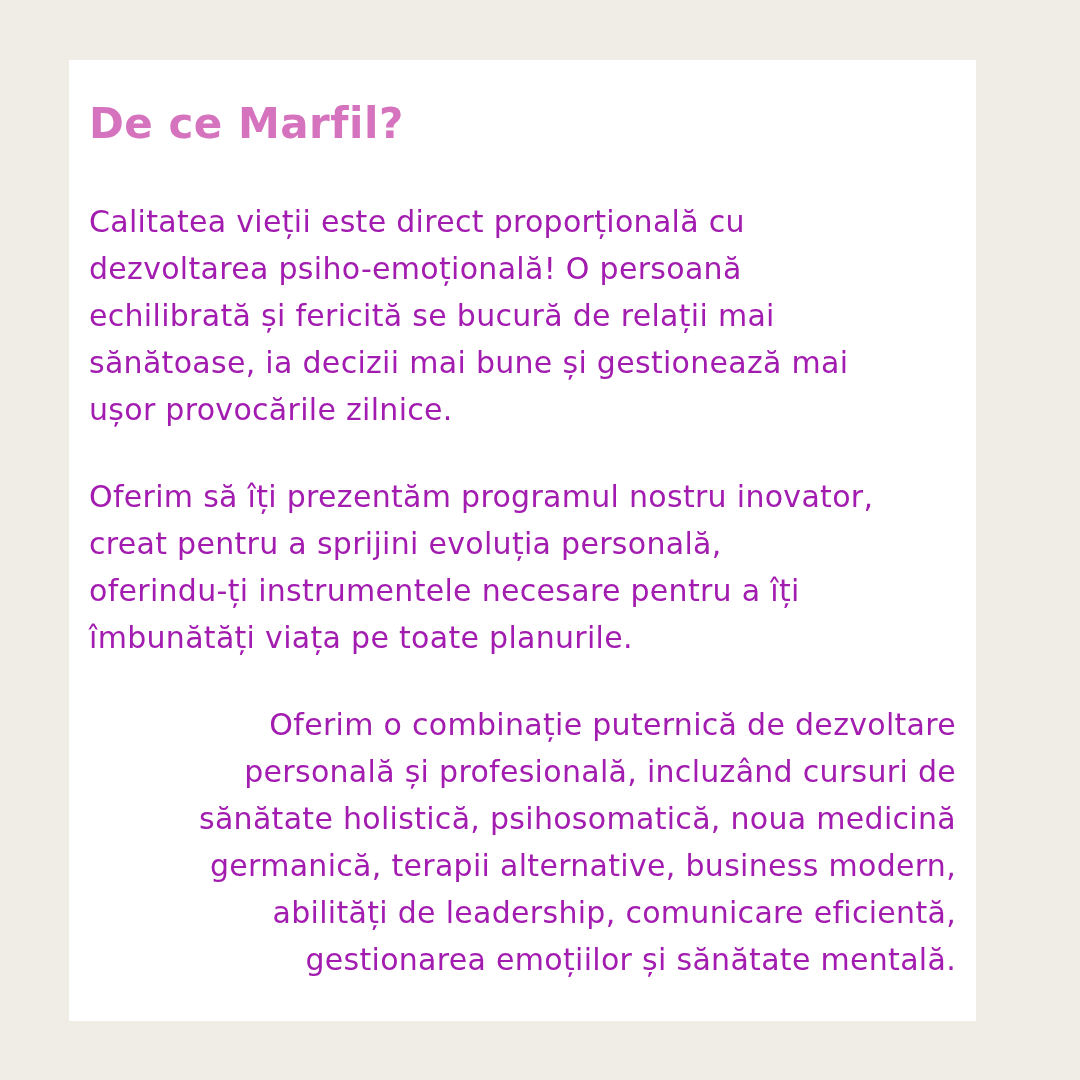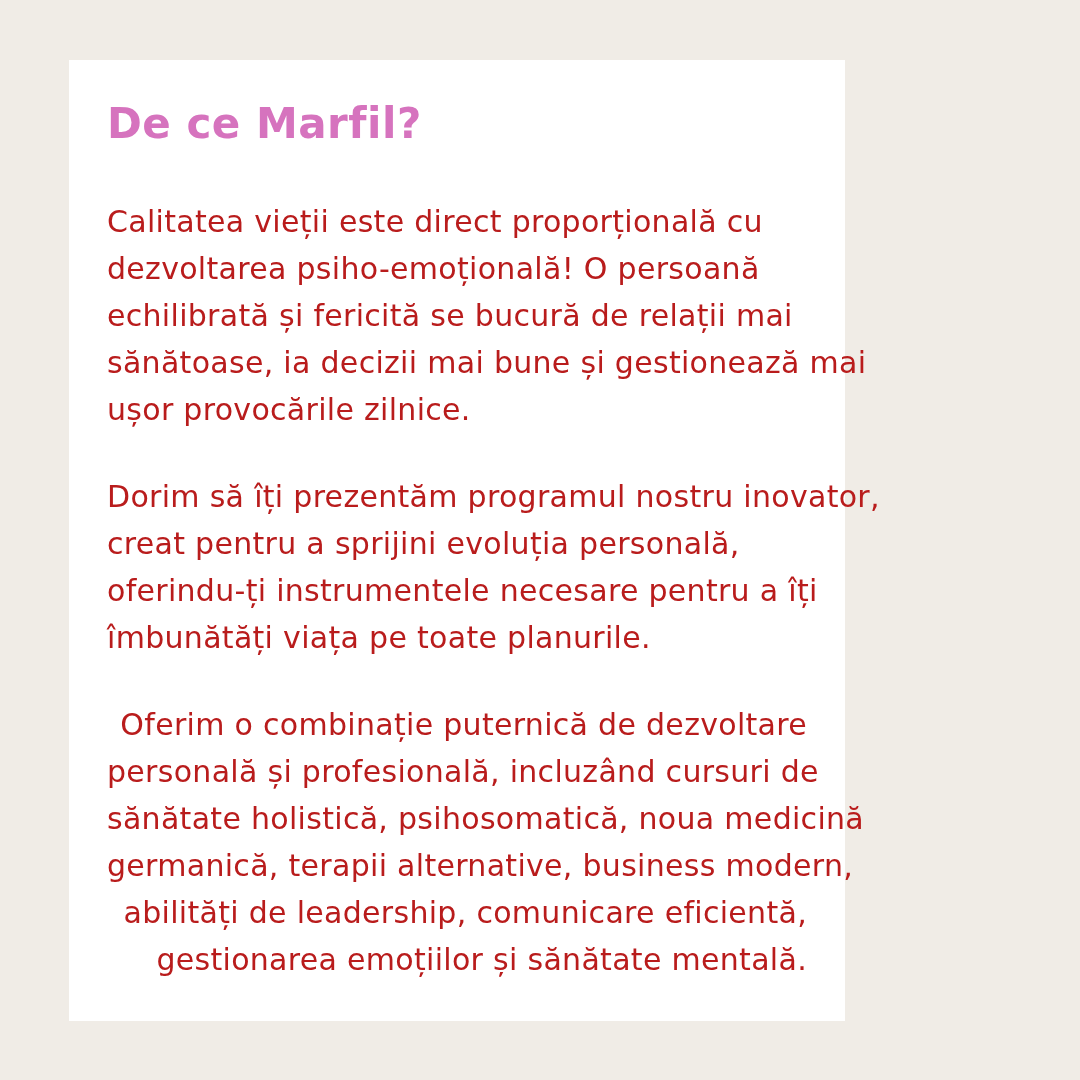--- a/index.html
+++ b/index.html
@@ -18,59 +18,59 @@
   .canvas {
     position: absolute;
     inset: 0;
     width: 1080px;
     height: 1080px;
   }
   .card {
     position: absolute;
     left: 69px;
     top: 60px;
-    width: 776px;
+    width: 907px;
     height: 961px;
     background: #FFFFFF;
-    padding: 40px 38px;
+    padding: 40px 20px;
   }
   .heading {
     margin: 0 0 50px 0;
     font-size: 42px;
     line-height: 1.15;
     font-weight: 700;
     letter-spacing: 0.5px;
     color: #D673BE;
   }
   .paragraph {
     margin: 0 0 40px 0;
     font-size: 30px;
     line-height: 47px;
     font-weight: 400;
     letter-spacing: 0.3px;
-    color: #b91c1c;
+    color: #a21caf;
     white-space: pre;
   }
   .paragraph:last-child {
     margin-bottom: 0;
     text-align: right;
   }
 </style>
 </head>
 <body>
 
 <div class="canvas">
   <div class="card">
     <h1 class="heading">De ce Marfil?</h1>
     <p class="paragraph">Calitatea vieții este direct proporțională cu
 dezvoltarea psiho-emoțională! O persoană
 echilibrată și fericită se bucură de relații mai
 sănătoase, ia decizii mai bune și gestionează mai
 ușor provocările zilnice.</p>
-    <p class="paragraph">Dorim să îți prezentăm programul nostru inovator,
+    <p class="paragraph">Oferim să îți prezentăm programul nostru inovator,
 creat pentru a sprijini evoluția personală,
 oferindu-ți instrumentele necesare pentru a îți
 îmbunătăți viața pe toate planurile.</p>
     <p class="paragraph">Oferim o combinație puternică de dezvoltare
 personală și profesională, incluzând cursuri de
 sănătate holistică, psihosomatică, noua medicină
 germanică, terapii alternative, business modern,
 abilități de leadership, comunicare eficientă,
 gestionarea emoțiilor și sănătate mentală.</p>
   </div>

